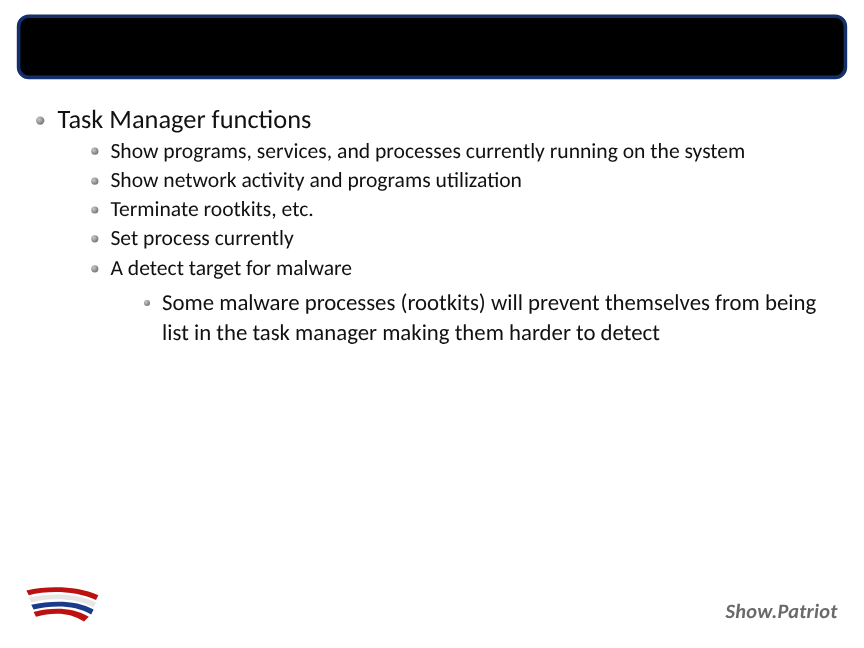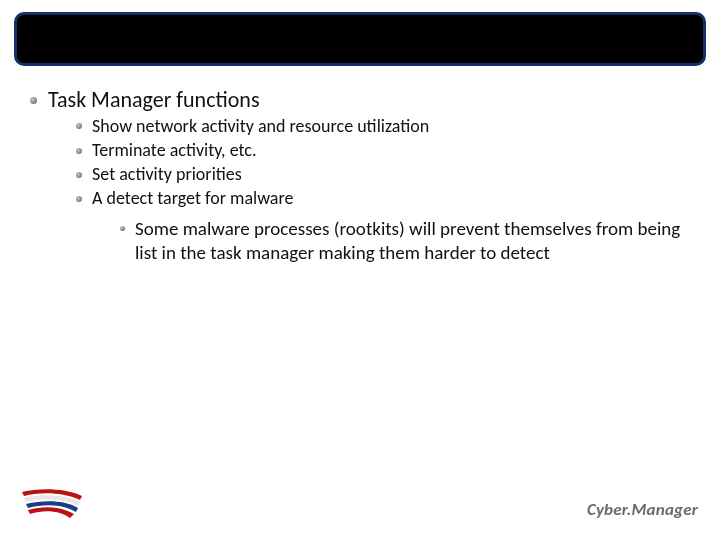--- a/index.html
+++ b/index.html
@@ -38,38 +38,39 @@
 
 <div class="slide">
 
   <div class="title-bar"></div>
 
   <div class="content">
     <ul>
       <li class="lvl1 bullet">
         <span>Task Manager functions</span>
         <ul class="lvl2-group">
-          <li class="lvl2 bullet"><span>Show network activity and resource utilization</span></li>
-          <li class="lvl2 bullet"><span>Terminate activity, etc.</span></li>
-          <li class="lvl2 bullet"><span>Set activity priorities</span></li>
+          <li class="lvl2 bullet"><span>Show programs, services, and processes currently running on the system</span></li>
+          <li class="lvl2 bullet"><span>Show network activity and programs utilization</span></li>
+          <li class="lvl2 bullet"><span>Terminate rootkits, etc.</span></li>
+          <li class="lvl2 bullet"><span>Set process currently</span></li>
           <li class="lvl2 bullet">
             <span>A detect target for malware</span>
             <ul class="lvl3-group">
               <li class="lvl3 bullet"><span>Some malware processes (rootkits) will prevent themselves from being list in the task manager making them harder to detect</span></li>
             </ul>
           </li>
         </ul>
       </li>
     </ul>
   </div>
 
   <div class="footer-logo">
     <svg viewBox="0 0 64 36" width="64" height="36">
       <path d="M2 6 C 20 2, 44 2, 62 10 L60 14 C 42 6, 20 6, 4 10 Z" fill="#b11"></path>
       <path d="M4 12 C 22 8, 44 8, 60 16 L58 20 C 42 12, 22 12, 6 16 Z" fill="#e6e6e6"></path>
       <path d="M6 18 C 24 14, 44 14, 58 22 L56 26 C 42 18, 24 18, 8 22 Z" fill="#1a3a8a"></path>
       <path d="M8 24 C 24 20, 40 20, 54 28 L50 32 C 38 24, 24 24, 10 28 Z" fill="#b11"></path>
     </svg>
   </div>
 
-  <div class="footer-brand">Cyber.Manager</div>
+  <div class="footer-brand">Show.Patriot</div>
 
 </div>
 
 </body></html>

